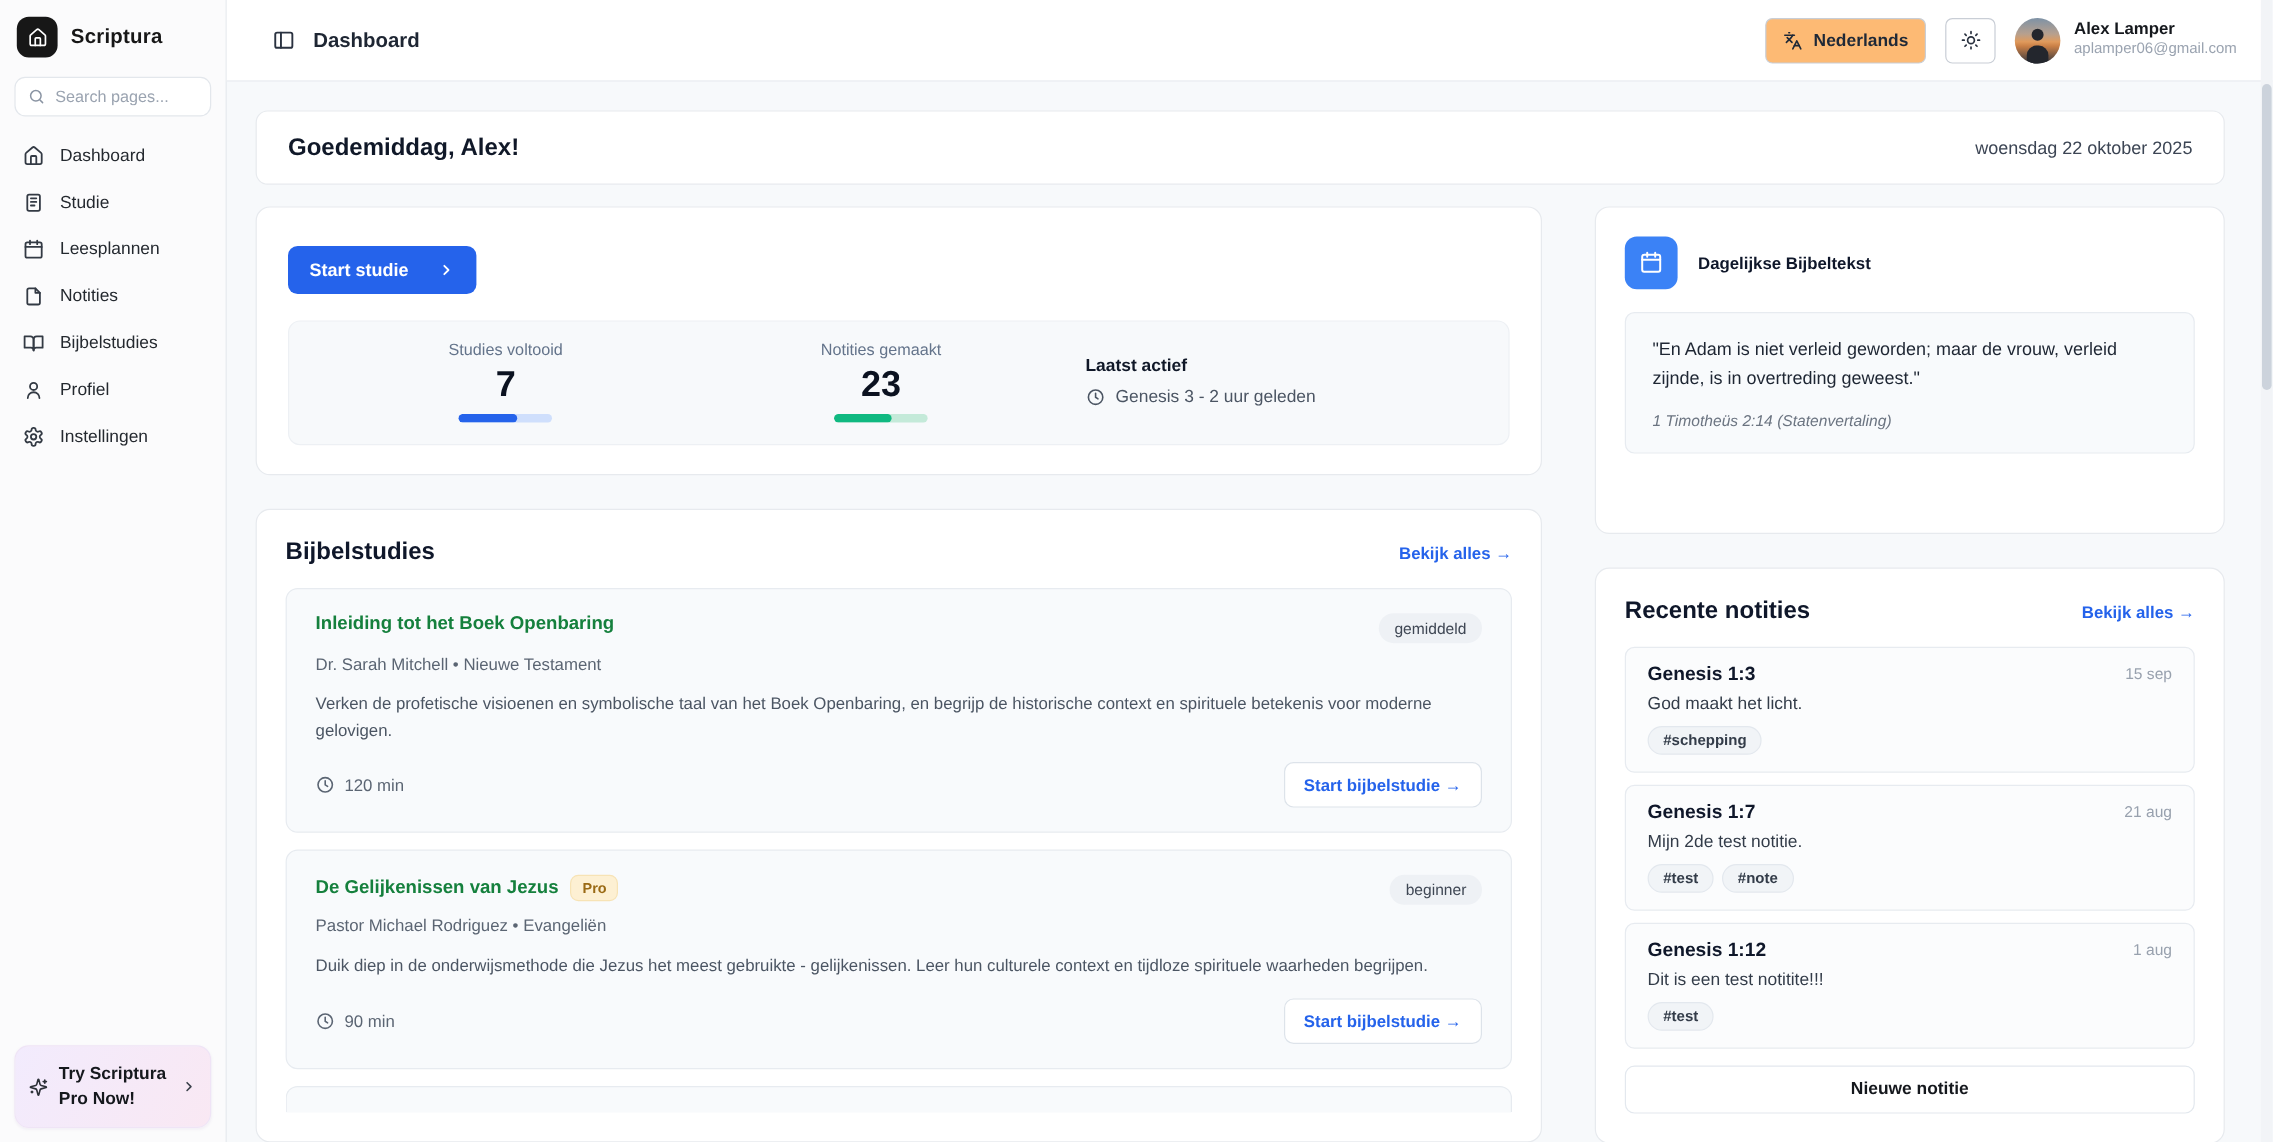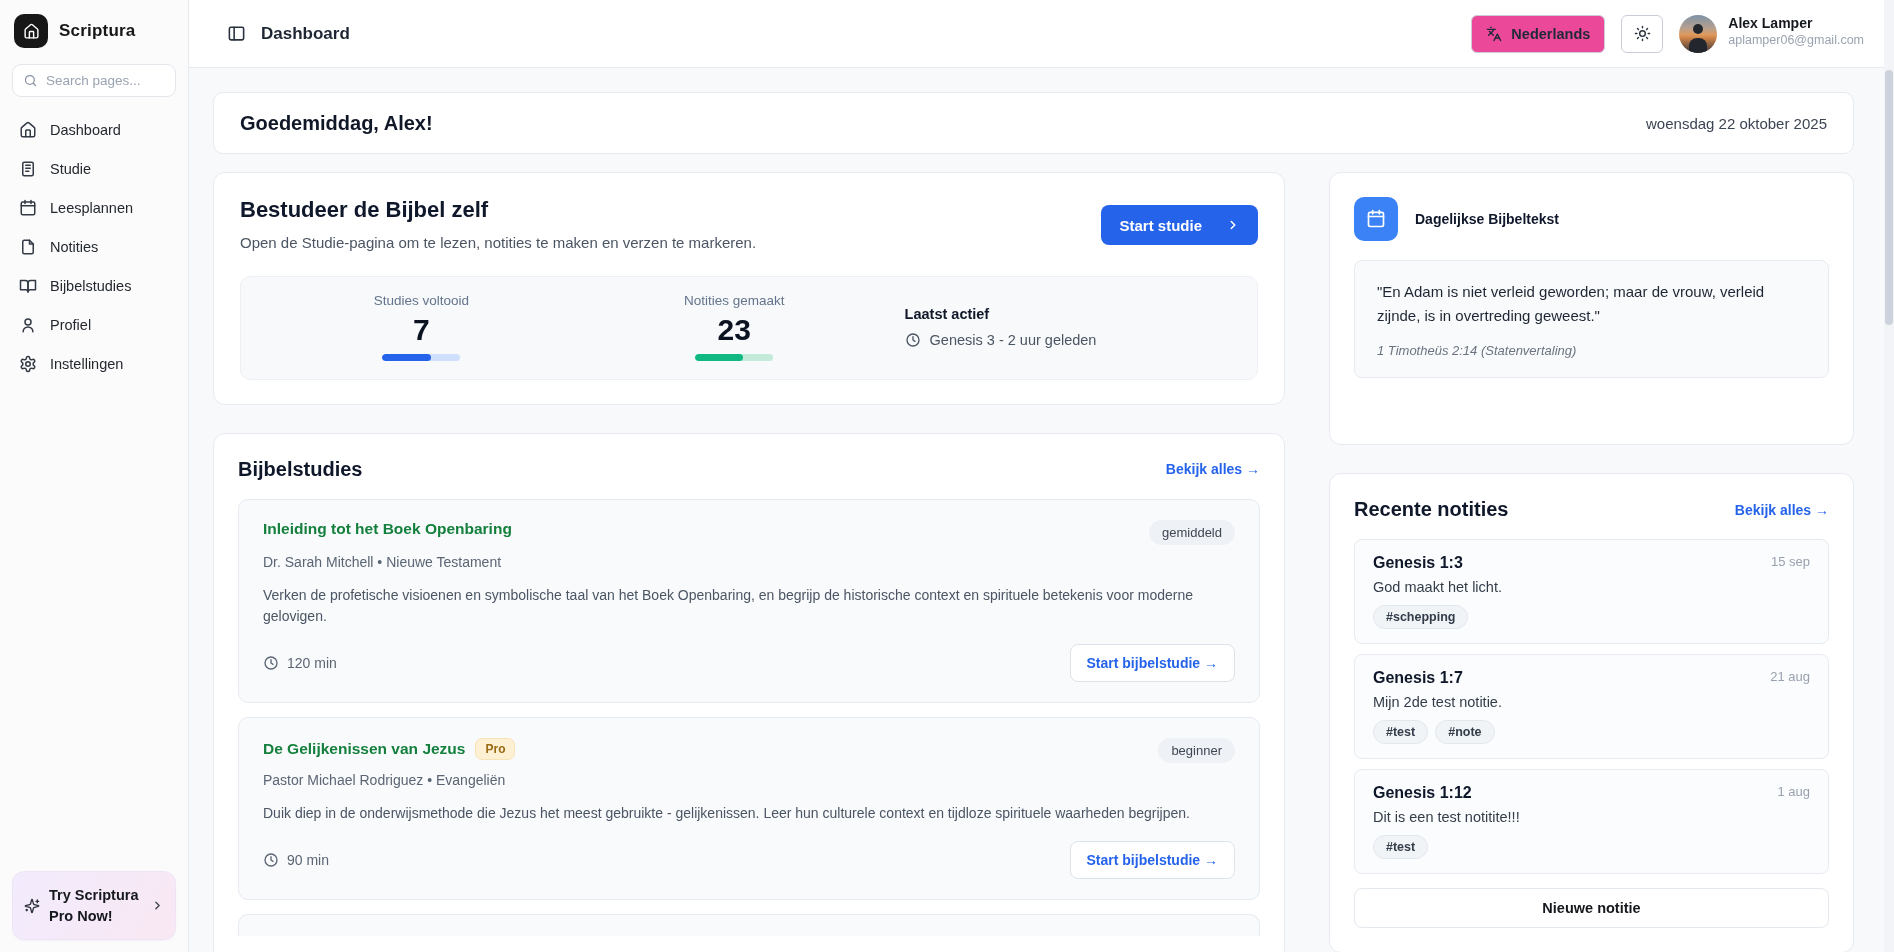--- a/index.html
+++ b/index.html
@@ -29,21 +29,21 @@
   .pro-card .chev svg { width:13px; height:13px; }
 
   
   .main { flex:1; display:flex; flex-direction:column; min-width:0; position:relative; }
   .topbar { height:68px; min-height:68px; background:#fff; border-bottom:1px solid #e7eaee; display:flex; align-items:center; justify-content:space-between; padding:0 30px 0 38px; }
   .topbar-left { display:flex; align-items:center; gap:15px; color:#1e2633; }
   .topbar-left .panel-icon { display:flex; color:#2a3240; }
   .topbar-left .panel-icon svg { width:19px; height:19px; }
   .topbar-title { font-size:17px; font-weight:bold; color:#1e2633; }
   .topbar-right { display:flex; align-items:center; gap:16px; }
-  .lang-btn { display:flex; align-items:center; gap:9px; border:1px solid #c9ced6; background:#ec4899; border-radius:6px; padding:0 14px; height:38px; font-size:14.5px; font-weight:600; color:#1f2937; cursor:pointer; font-family:inherit; }
+  .lang-btn { display:flex; align-items:center; gap:9px; border:1px solid #c9ced6; background:#fdba74; border-radius:6px; padding:0 14px; height:38px; font-size:14.5px; font-weight:600; color:#1f2937; cursor:pointer; font-family:inherit; }
   .lang-btn svg { width:16px; height:16px; color:#1f2937; }
   .theme-btn { width:42px; height:38px; border:1px solid #c9ced6; border-radius:6px; display:flex; align-items:center; justify-content:center; background:#fff; color:#2a3240; cursor:pointer; }
   .theme-btn svg { width:17px; height:17px; }
   .user-chip { display:flex; align-items:flex-start; gap:11px; cursor:pointer; }
   .avatar { width:38px; height:38px; border-radius:50%; position:relative; overflow:hidden; flex:none;
             background:linear-gradient(180deg,#7d92a6 0%,#b7a08e 35%,#e09a5c 52%,#c97f46 62%,#32363f 100%); }
   .avatar::before { content:""; position:absolute; left:50%; top:9px; transform:translateX(-50%); width:10px; height:10px; border-radius:50%; background:#23262d; }
   .avatar::after { content:""; position:absolute; left:50%; bottom:-3px; transform:translateX(-50%); width:18px; height:18px; border-radius:8px 8px 0 0; background:#23262d; }
   .user-meta { display:flex; flex-direction:column; gap:2px; }
   .user-name { font-size:14px; font-weight:bold; color:#15181d; }
@@ -275,24 +275,20 @@
       <div class="greeting-card">
         <span class="greeting-title">Goedemiddag, Alex!</span>
         <span class="greeting-date">woensdag 22 oktober 2025</span>
       </div>
 
       <div class="grid">
 
         <div class="col-left">
           <section class="card hero-card">
             <div class="hero-top">
-              <div>
-                <h2 class="hero-title">Bestudeer de Bijbel zelf</h2>
-                <p class="hero-sub">Open de Studie-pagina om te lezen, notities te maken en verzen te markeren.</p>
-              </div>
               <button class="btn-primary">
                 <span>Start studie</span>
                 <svg viewBox="0 0 24 24" fill="none" stroke="currentColor" stroke-width="2.6" stroke-linecap="round" stroke-linejoin="round">
                     <path d="m9 18 6-6-6-6"></path>
                   </svg>
               </button>
             </div>
             <div class="stats-box">
               <div id="stats-slot" style="display:flex; flex:2;">
                   <div class="stat">

